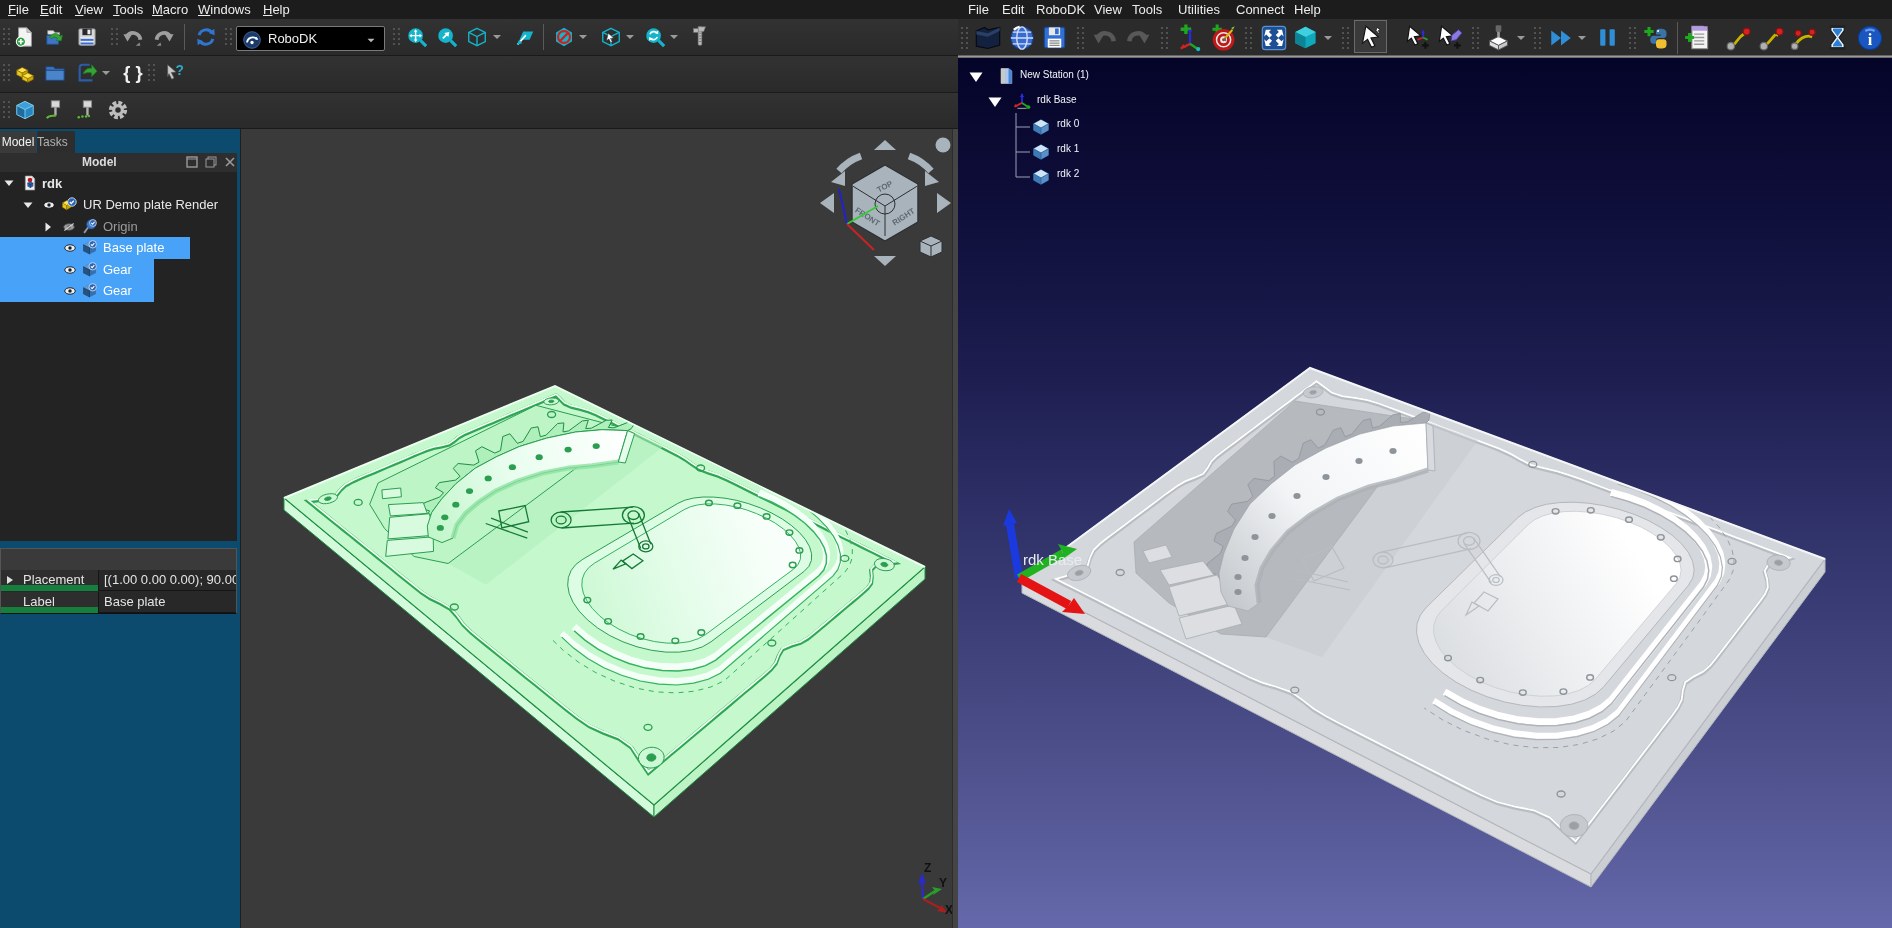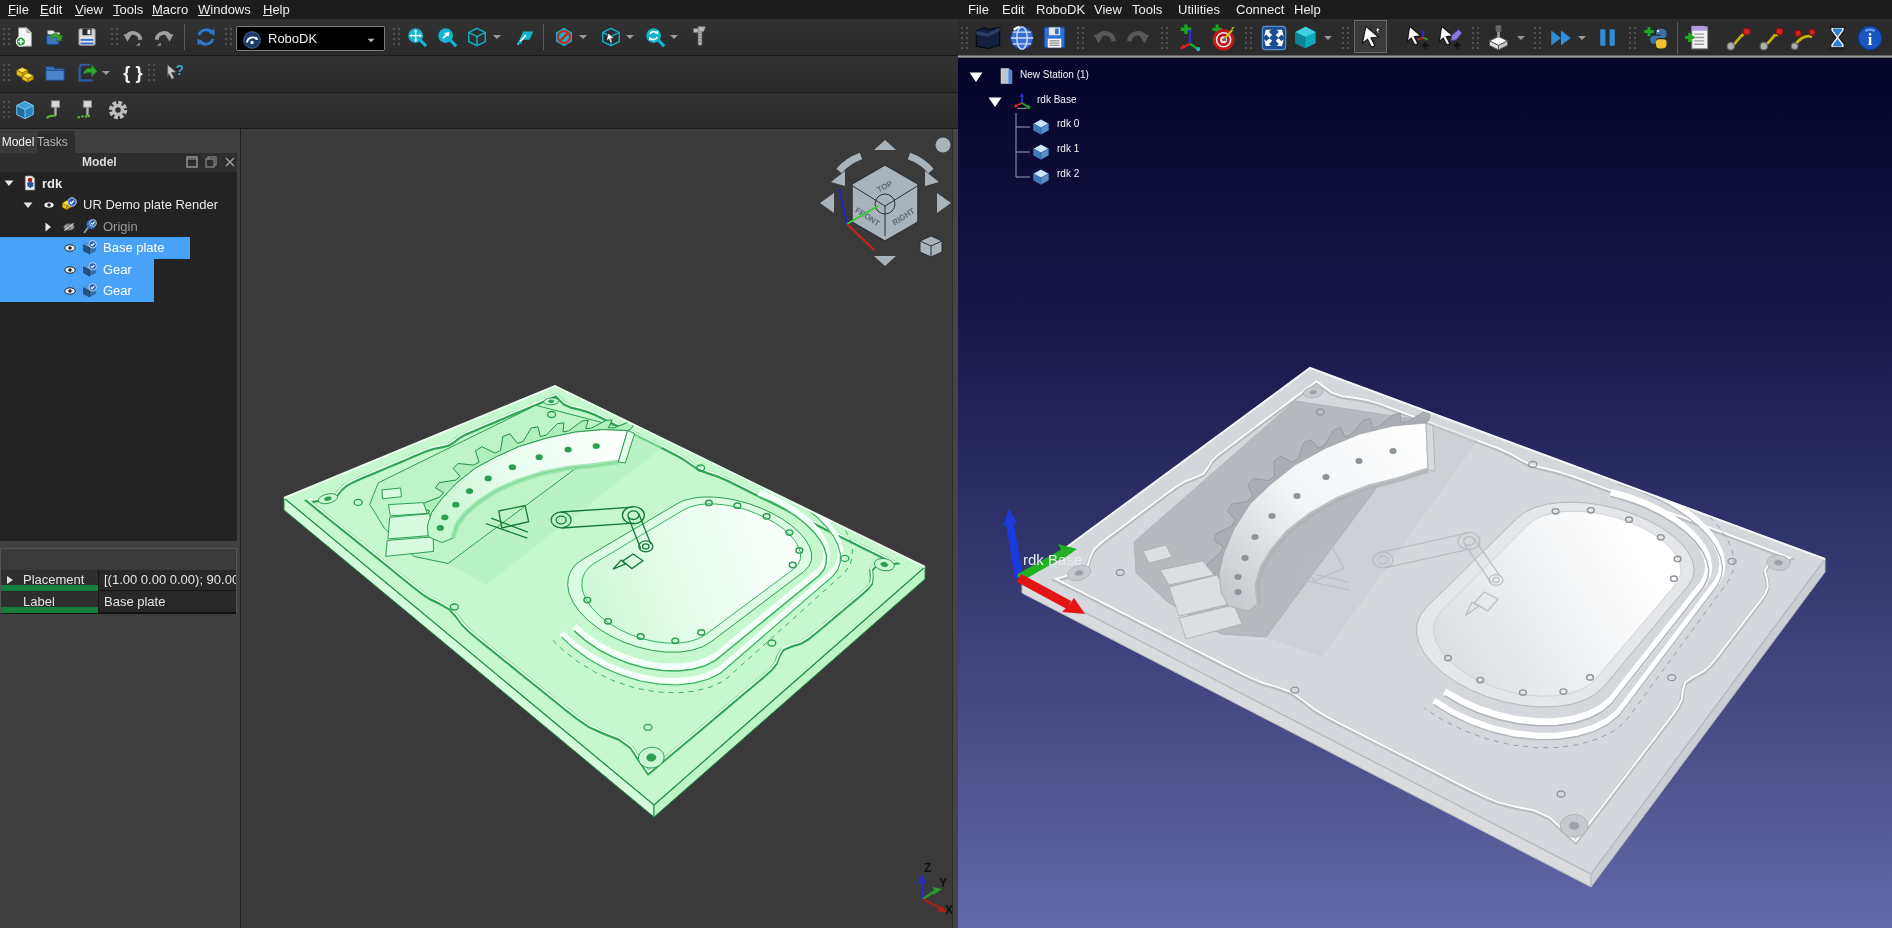--- a/index.html
+++ b/index.html
@@ -7,21 +7,21 @@
 #leftapp{position:absolute;left:0;top:0;width:958px;height:928px;background:#2d2d2d}
 #lmenu{position:absolute;left:0;top:0;width:958px;height:19px;background:#1c1c1c;color:#ececec;font-size:13px}
 #lmenu span{position:absolute;top:2px}
 #lmenu u{text-decoration:underline}
 .tbrow{position:absolute;left:0;width:958px;background:linear-gradient(180deg,#323232,#2a2a2a);border-bottom:1px solid #1a1a1a}
 #tb1{top:19px;height:37px}
 #tb2{top:56px;height:37px}
 #tb3{top:93px;height:36px}
 #combo{position:absolute;left:236px;top:26px;width:149px;height:25px;background:#000000;border:1px solid #7a7a7a;border-radius:2px;color:#f0f0f0;font-size:13px}
 #combo span{position:absolute;left:31px;top:4px}
-#dock{position:absolute;left:0;top:129px;width:240px;height:799px;background:#404040}
+#dock{position:absolute;left:0;top:129px;width:240px;height:799px;background:#0c4a6e}
 #tabModel{position:absolute;left:0;top:2px;width:36px;height:22px;background:#3a3a3a;color:#f2f2f2;font-size:12px;text-align:center;line-height:22px;border-radius:2px 2px 0 0}
 #tabTasks{position:absolute;left:37px;top:2px;width:38px;height:22px;background:#2d2d2d;color:#b2b2b2;font-size:12px;text-align:left;line-height:22px;border-radius:2px 2px 0 0}
 #dtitle{position:absolute;left:0;top:24px;width:237px;height:19px;background:#2e2e2e;color:#dcdcdc;font-size:12px;font-weight:bold}
 #dtitle .t{position:absolute;left:82px;top:2px}
 #dtitle svg{position:absolute;top:3px}
 #treebg{position:absolute;left:0;top:43px;width:237px;height:369px;background:#232323}
 .tl{position:absolute;font-size:13px;color:#e8e8e8;white-space:nowrap}
 .tl.dim{color:#9a9a9a}
 .tl.sel{color:#fff}
 #props{position:absolute;left:0;top:419px;width:237px;height:66px;border:1px solid #555;border-bottom:1px solid #111;background:#282828;font-size:13px;color:#e4e4e4}

